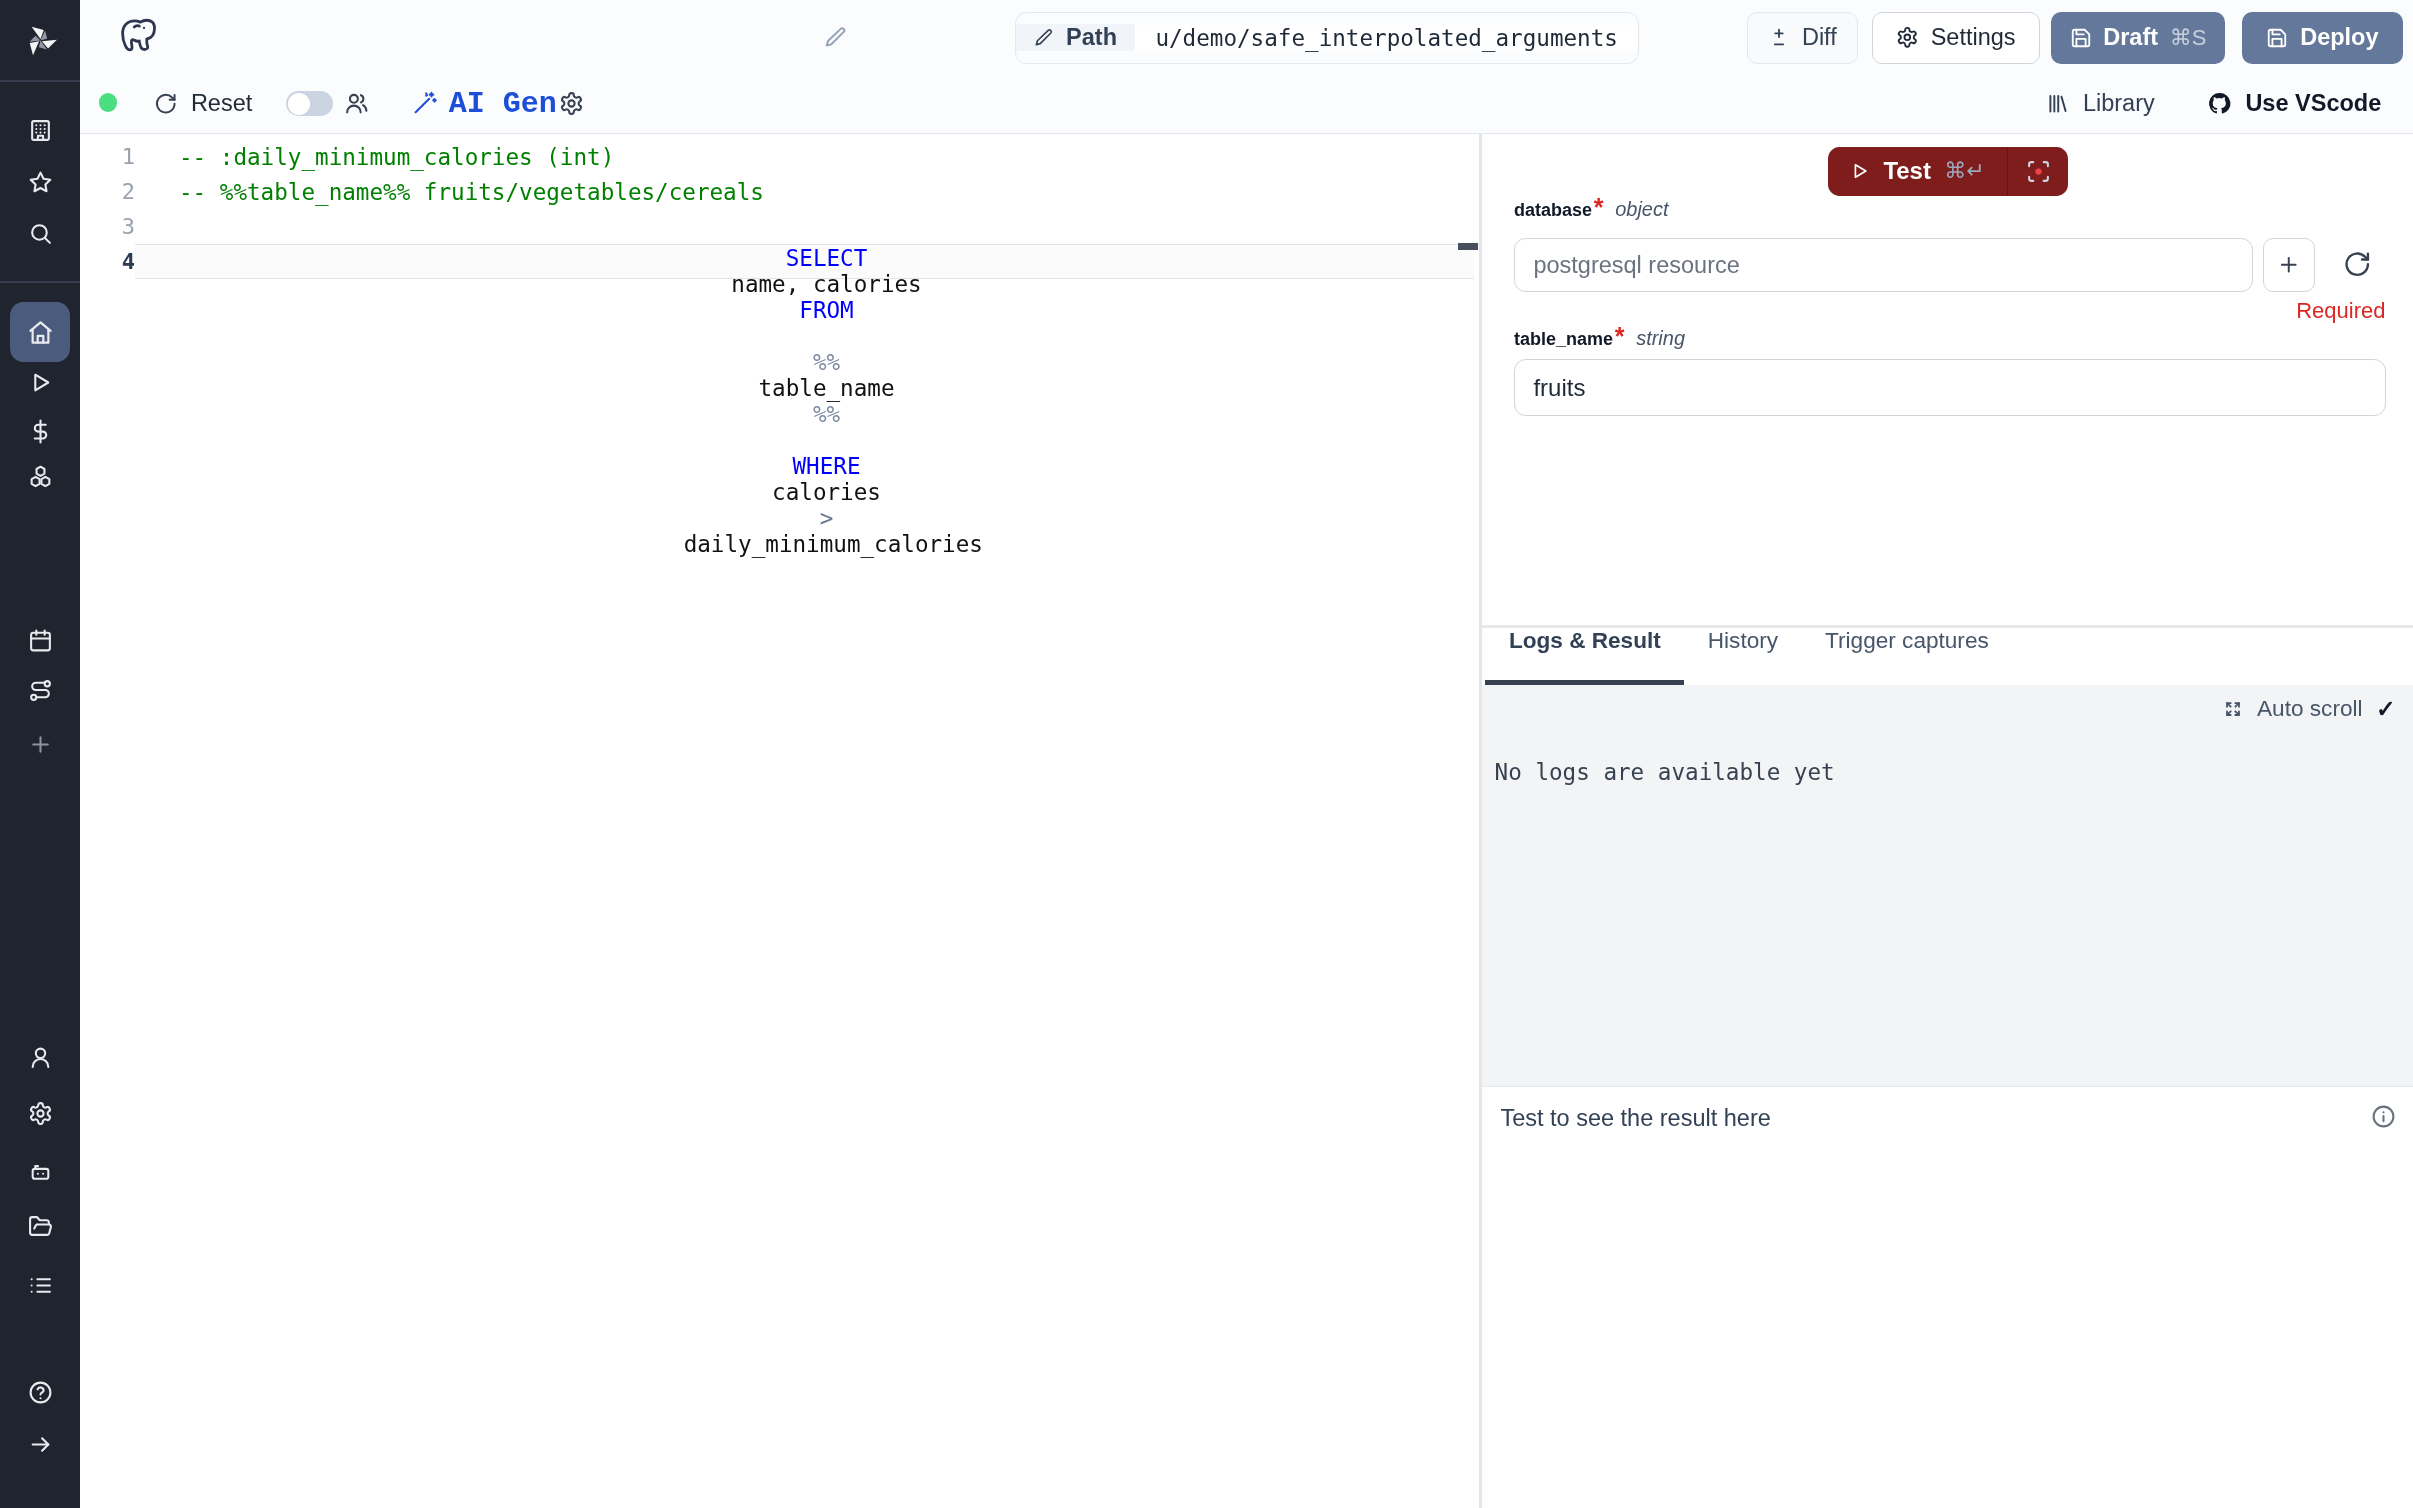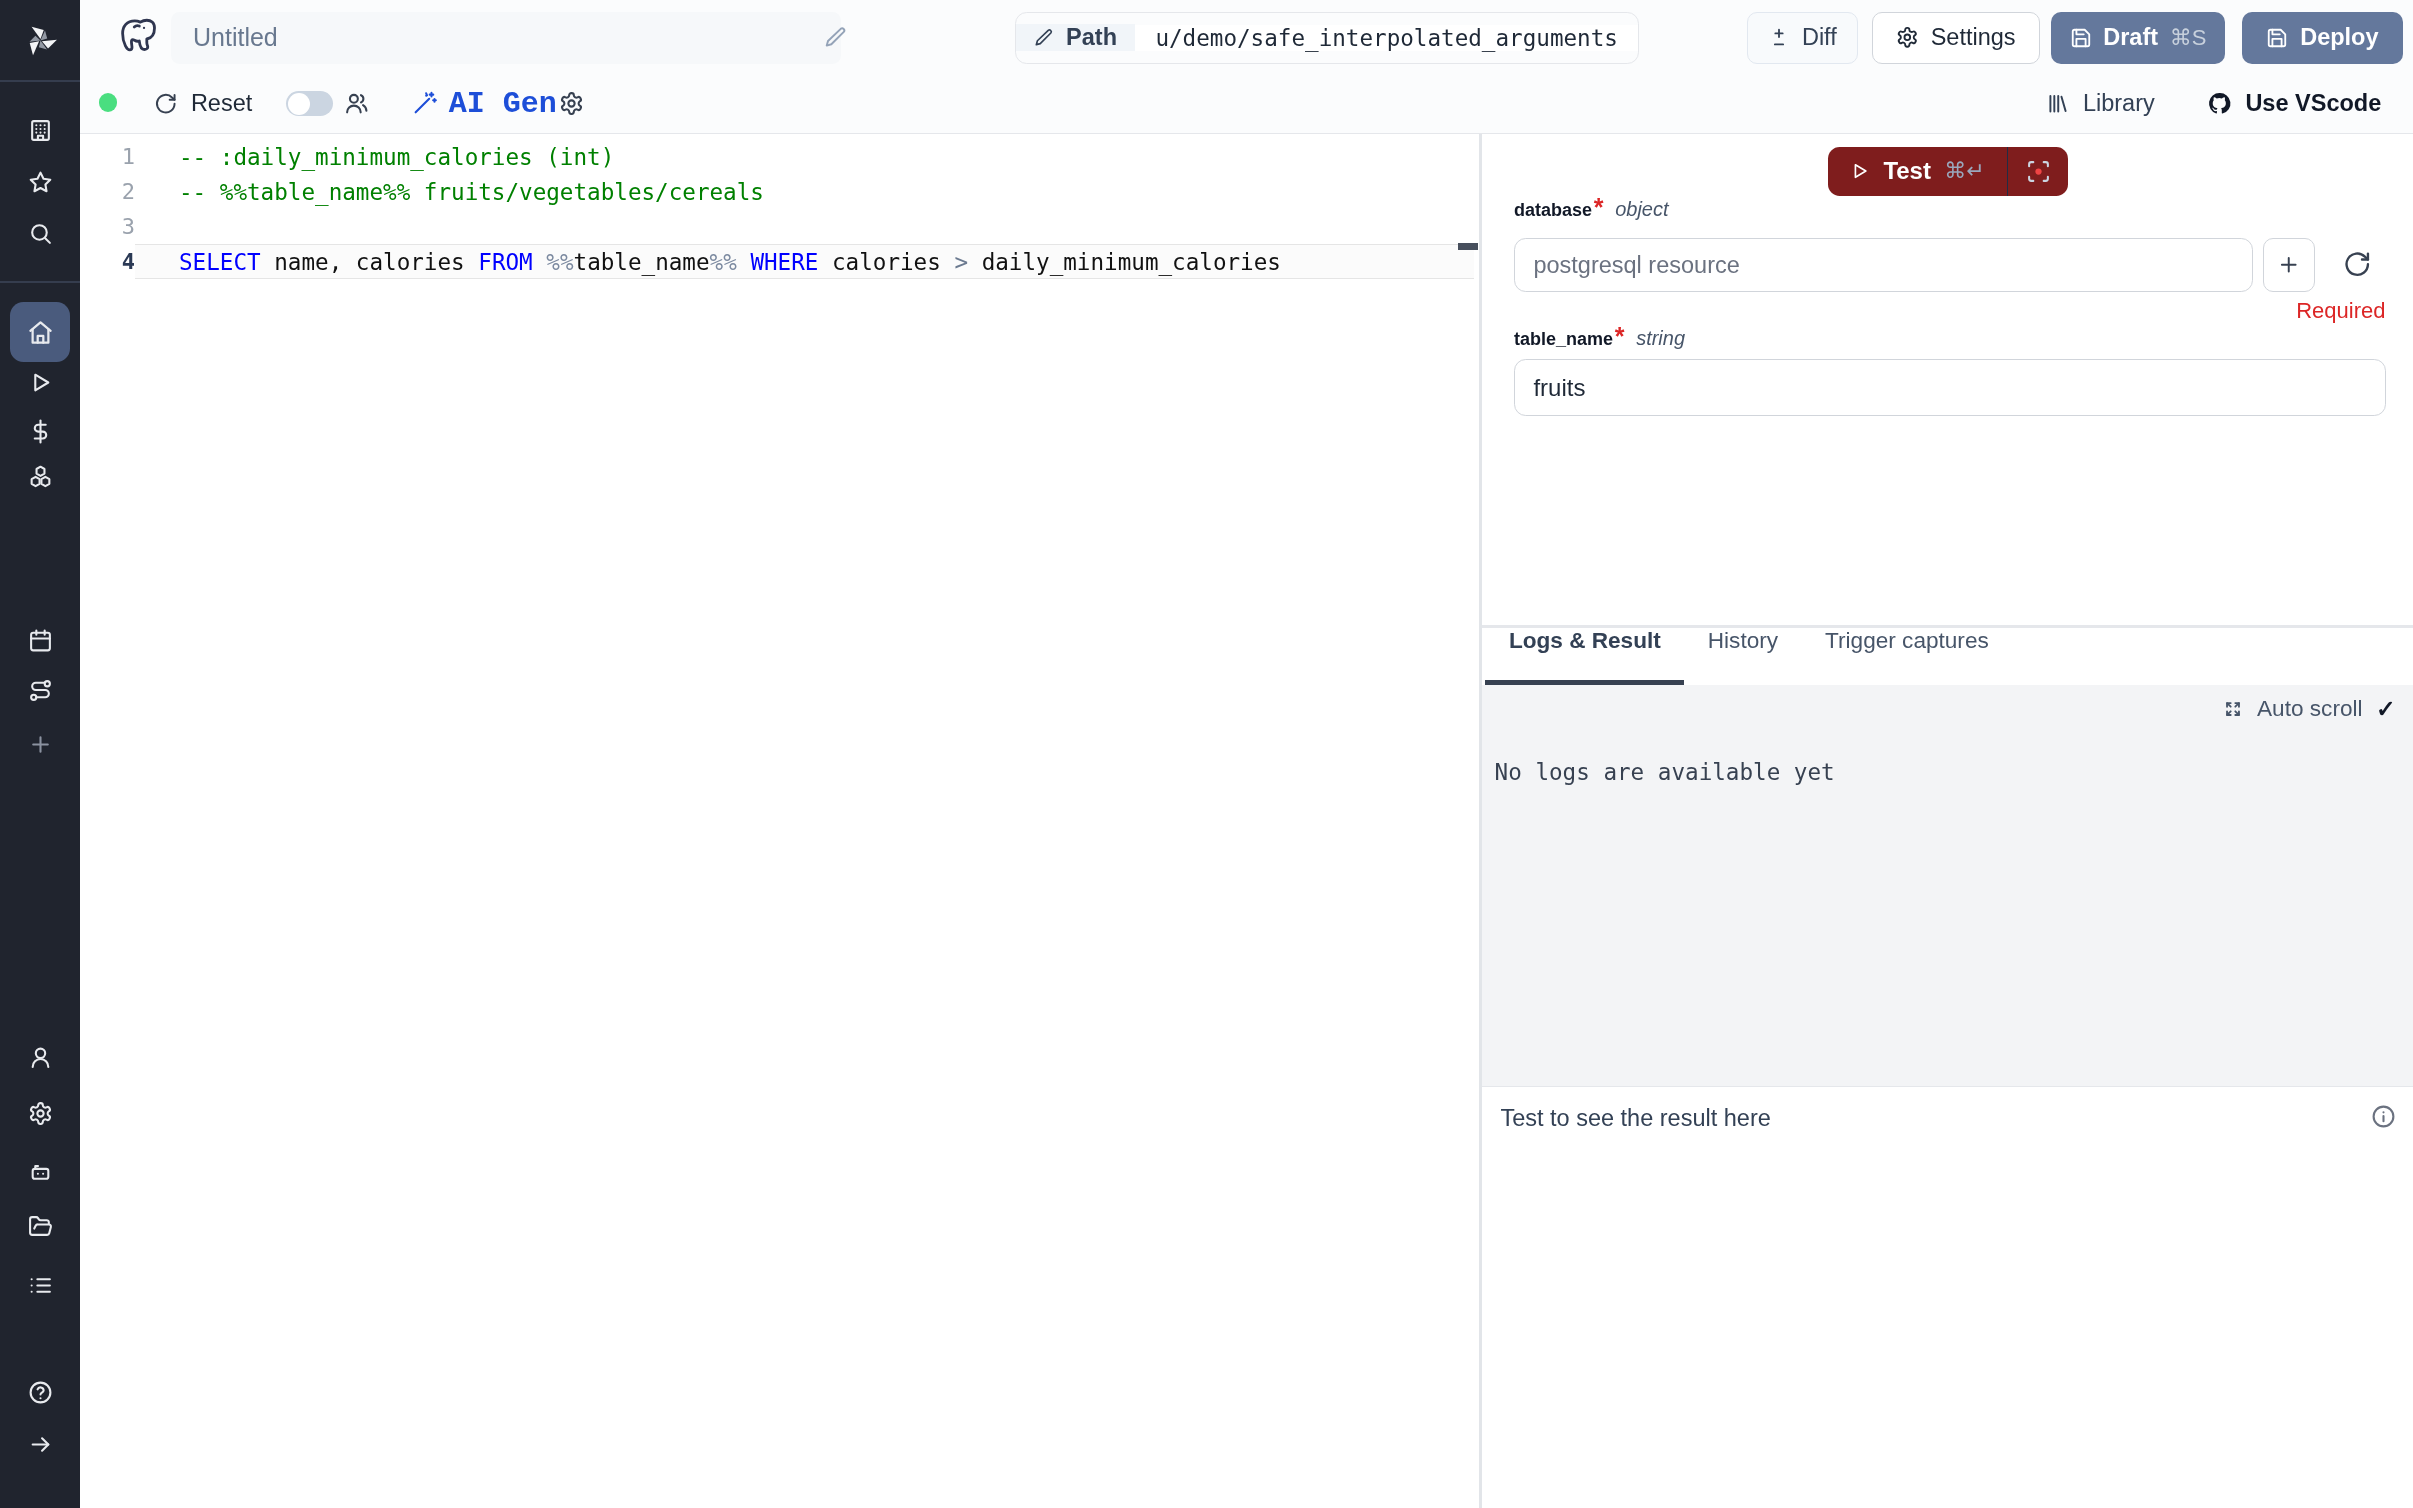--- a/index.html
+++ b/index.html
@@ -44,21 +44,21 @@
   #toolbar-gear { position: absolute; left: 479px; top: 16px; color: #374151; cursor: pointer; }
   #library-btn { position: absolute; left: 1966px; top: 0; height: 57px; display: flex; align-items: center; gap: 13.4px; color: #334155; font-size: 23.5px; cursor: pointer; }
   #vscode-btn { position: absolute; left: 2127px; top: 0; height: 57px; display: flex; align-items: center; gap: 13.4px; color: #111827; font-size: 23.5px; font-weight: 700; cursor: pointer; }
 
   
   #editor { position: absolute; left: 80px; top: 134px; width: 1399px; height: 1374px; background: #ffffff; padding-top: 5px; }
   .code-line { display: flex; height: 35px; align-items: center; font-size: 22.6px; }
   .code-line .ln { flex: 0 0 55px; text-align: right; color: #9aa2ad; font-size: 22px; }
   .code-line .code { flex: 1; padding-left: 44px; white-space: pre; margin-right: 5px; }
   .code-line.active .ln { color: #2b3a55; font-weight: 600; }
-  .code-line.active .code { border-top: 1.7px solid #e5e5e5; border-bottom: 1.7px solid #e5e5e5; background: #fbfbfb; height: 35px; display: flex; align-items: center; }
+  .code-line.active .code { border-top: 1.7px solid #e5e5e5; border-bottom: 1.7px solid #e5e5e5; background: #fbfbfb; height: 35px; display: flex; align-items: center; flex-direction: column; }
   .tok-comment { color: #008000; }
   .tok-kw { color: #0000ff; }
   .tok-plain { color: #111111; }
   .tok-meta { color: #7c8aa0; }
   .tok-op { color: #6b7a90; }
   #ruler-dash { position: absolute; right: 0.8px; top: 109px; width: 20px; height: 6.7px; background: #474f5d; }
 
   #v-divider { position: absolute; left: 1479px; top: 134px; width: 2.5px; height: 1374px; background: #e2e5e9; cursor: col-resize; }
 
   
@@ -227,21 +227,20 @@
 </nav>
 
 <header id="topbar">
   <div id="pg-icon">
     <svg class="ic" width="45" height="49" viewBox="0 0 24 24" style="stroke-width:1.5">
       <path d="M15.9 2.8c-1.4 0-2.5.4-3.4 1-.9-.4-1.9-.7-3-.7C5.3 3.1 3 5.9 3 9.8c0 2.3.6 4.9 1.5 6.7.6 1.2 1.4 2.1 2.3 2.1.8 0 1.2-.6 1.2-1.4 0-.7-.3-1.8-.3-2.9 0-.9.2-1.2.7-1.2.8 0 1.2.9 2.6.9.3 0 .6 0 .9-.1.2 2 .9 4.5 2.7 4.5 1 0 1.8-.6 1.8-1.4 0-.6-.5-1-.5-2.3v-1.9c2-.4 4.1-2 4.1-5.9 0-2.9-1.9-4.1-4.1-4.1z"></path>
       <circle cx="14.4" cy="6.9" r=".6" fill="#2f3650" stroke="none"></circle>
       <path d="M9.2 6.4c.7-.7 1.8-.9 2.7-.5"></path>
     </svg>
   </div>
-  <input id="title-input" type="text" placeholder="Untitled" style="">
   <div id="title-pencil">
     <svg class="ic" width="23.5" height="23.5" viewBox="0 0 24 24">
         <path d="M17.1 2.9a2.2 2.2 0 0 1 3.1 3.1L7.5 18.7 2.8 20l1.3-4.7z"></path>
       </svg>
   </div>
 
   <div id="path-group">
     <div id="path-left">
       <svg class="ic" width="20" height="20" viewBox="0 0 24 24">
           <path d="M17.1 2.9a2.2 2.2 0 0 1 3.1 3.1L7.5 18.7 2.8 20l1.3-4.7z"></path>

